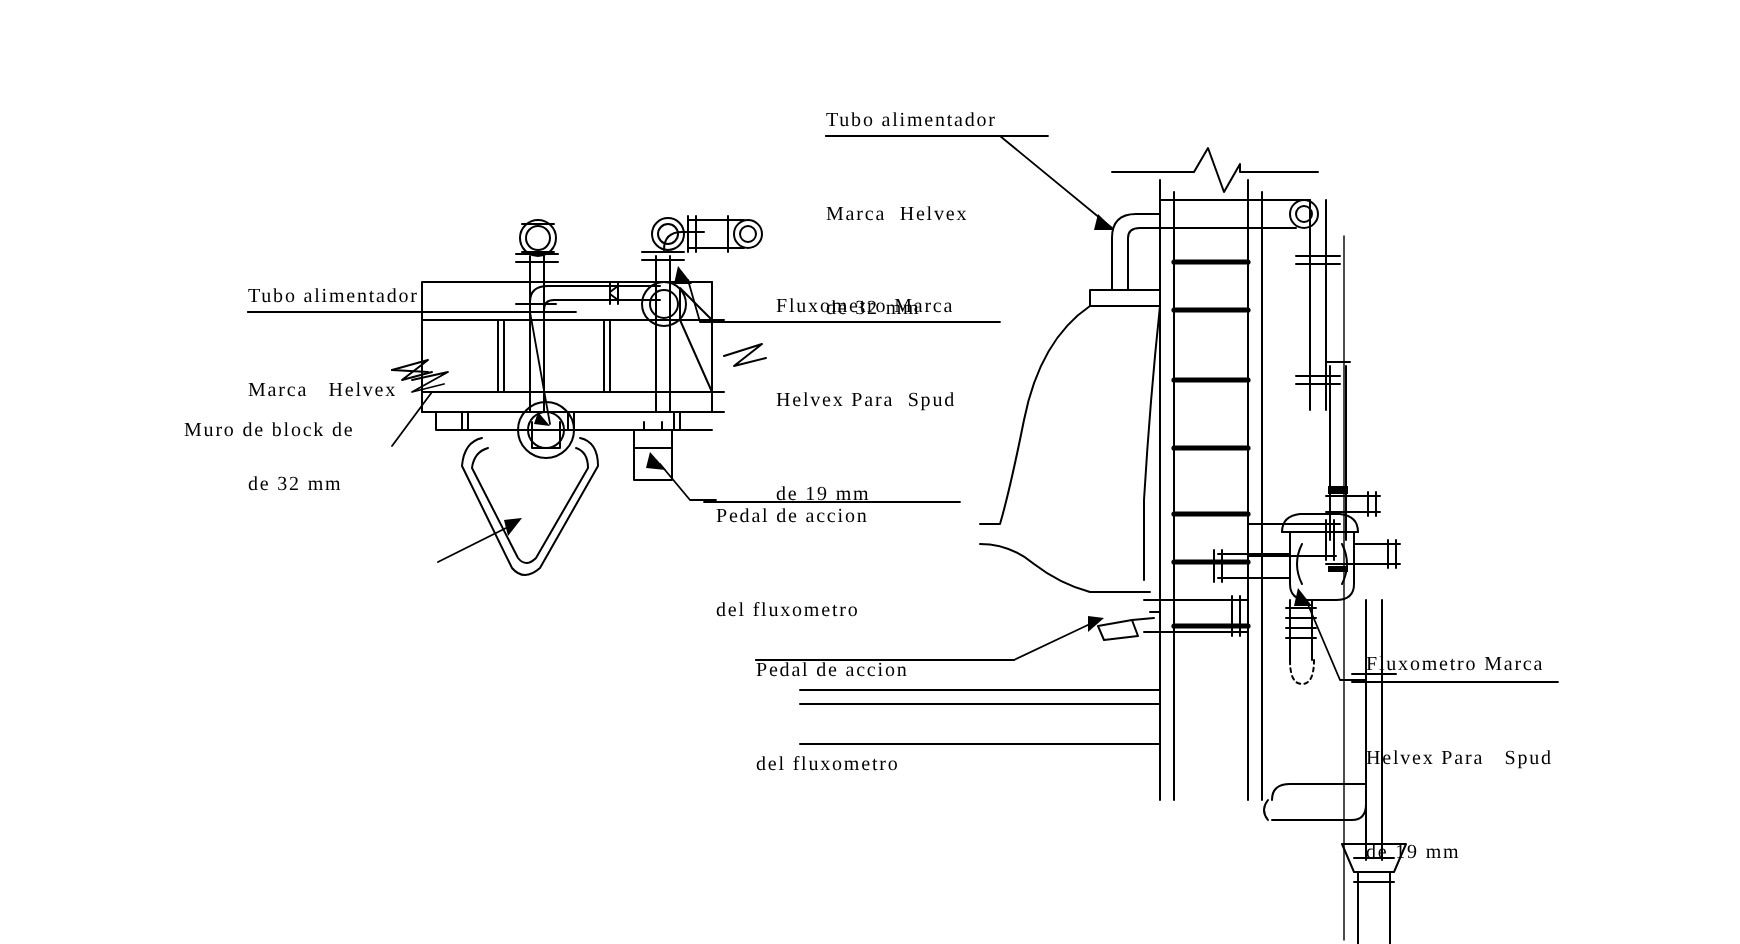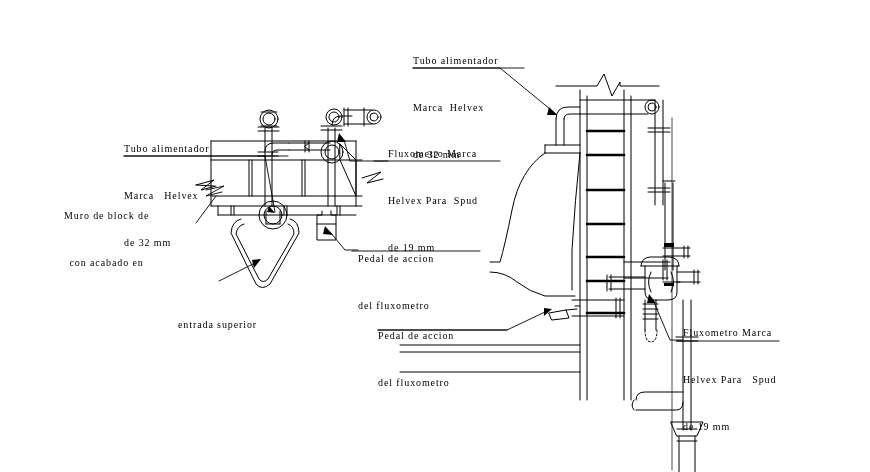--- a/index.html
+++ b/index.html
@@ -241,38 +241,36 @@
   <span>Marca   Helvex</span>
   <span>de 32 mm</span>
 </div>
 
 <div class="lbl" style="left:413px;top:22px;">
   <span>Tubo alimentador</span>
   <span>Marca  Helvex</span>
   <span>de 32 mm</span>
 </div>
 
-<div class="lbl" style="left:64px;top:177px;text-align:center;">
+<div class="lbl" style="left:92px;top:177px;">
   <span>Muro de block de</span>
-  <span>con acabado en</span>
 </div>
 
 <div class="lbl" style="left:388px;top:115px;">
   <span>Fluxometro Marca</span>
   <span>Helvex Para  Spud</span>
   <span>de 19 mm</span>
 </div>
 
 <div class="lbl" style="left:358px;top:220px;">
   <span>Pedal de accion</span>
   <span>del fluxometro</span>
 </div>
 
 <div class="lbl" style="left:178px;top:286px;">
-  <span>entrada superior</span>
 </div>
 
 <div class="lbl" style="left:378px;top:297px;">
   <span>Pedal de accion</span>
   <span>del fluxometro</span>
 </div>
 
 <div class="lbl" style="left:683px;top:294px;">
   <span>Fluxometro Marca</span>
   <span>Helvex Para   Spud</span>

